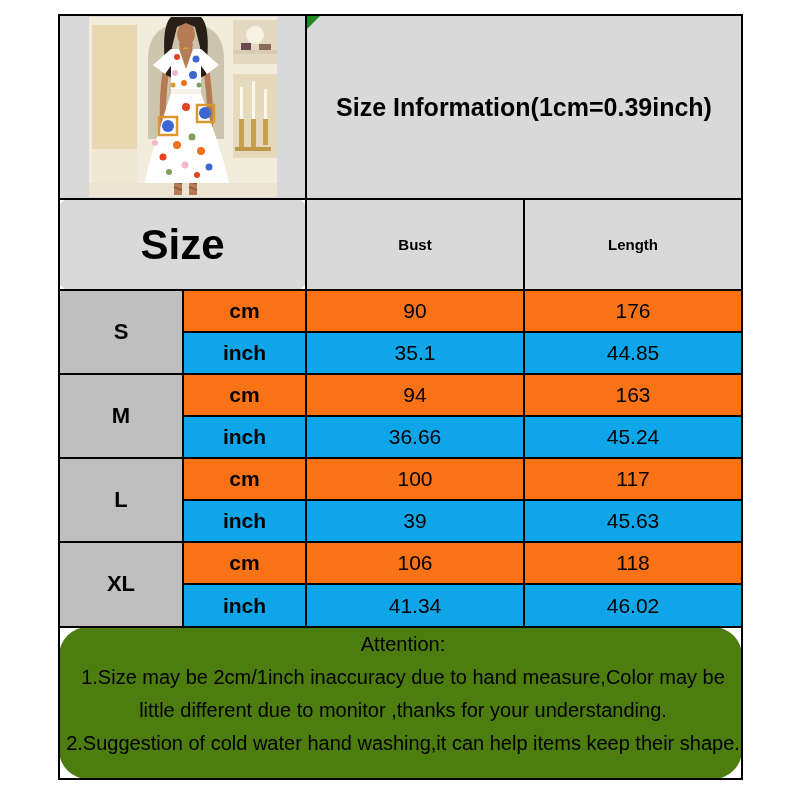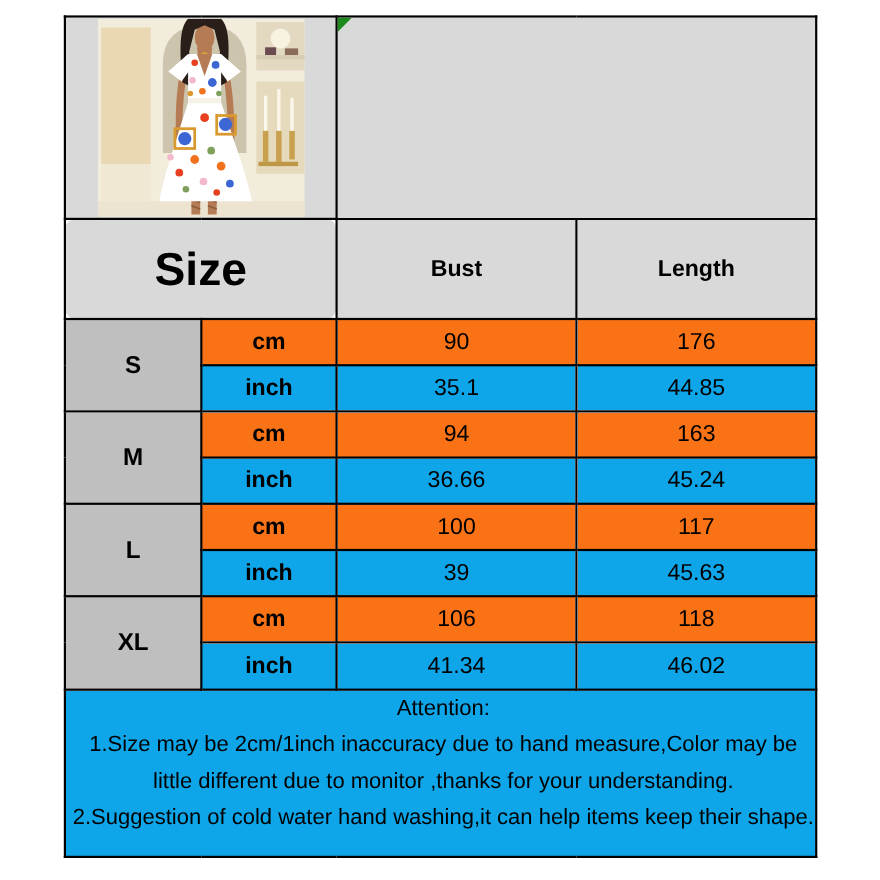--- a/index.html
+++ b/index.html
@@ -59,37 +59,38 @@
     border-right: 13px solid transparent;
   }
   .size-header-cell {
     background: #d9d9d9;
     font-size: 42px;
     font-weight: bold;
     border-radius: 10px;
   }
   .measure-header-cell {
     background: #d9d9d9;
-    font-size: 21px;
+    font-size: 15px;
     font-weight: bold;
   }
   .size-label-cell {
     background: #bfbfbf;
     font-size: 22px;
     font-weight: bold;
   }
   td.cm-row   { background: #f97316; }
   td.inch-row { background: #0ea5e9; }
   .unit-cell  { font-size: 21px; font-weight: bold; }
   .value-cell { font-size: 21px; font-weight: normal; margin-top: 37px; }
 
   .note-cell {
-    background: #0ea5e9;
+    background: #4d7c0f;
     text-align: right;
     vertical-align: top !important;
+    border-radius: 29px;
   }
   .note-cell .note-line {
     font-size: 20px;
     line-height: 33px;
     padding-left: 5px;
     white-space: nowrap;
   }
 </style>
 </head>
 <body>
@@ -169,20 +170,21 @@
           <circle cx="74" cy="140" r="3.5" fill="#e8401f"></circle>
           <circle cx="96" cy="148" r="3.5" fill="#f3b8cc"></circle>
           <circle cx="120" cy="150" r="3.5" fill="#3b66d4"></circle>
           <circle cx="80" cy="155" r="3" fill="#7fa05a"></circle>
           <circle cx="108" cy="158" r="3" fill="#e8401f"></circle>
           <circle cx="66" cy="126" r="3" fill="#f3b8cc"></circle>
         </svg>
       </td>
       <td class="title-cell" colspan="2">
         <span class="corner-flag"></span>
+        <span>Size Information(1cm=0.39inch)</span>
       </td>
     </tr>
 
     <tr class="row-header">
       <td class="size-header-cell" colspan="2">Size</td>
       <td class="measure-header-cell">Bust</td>
       <td class="measure-header-cell">Length</td>
     </tr>
 
     <tr class="row-data">

